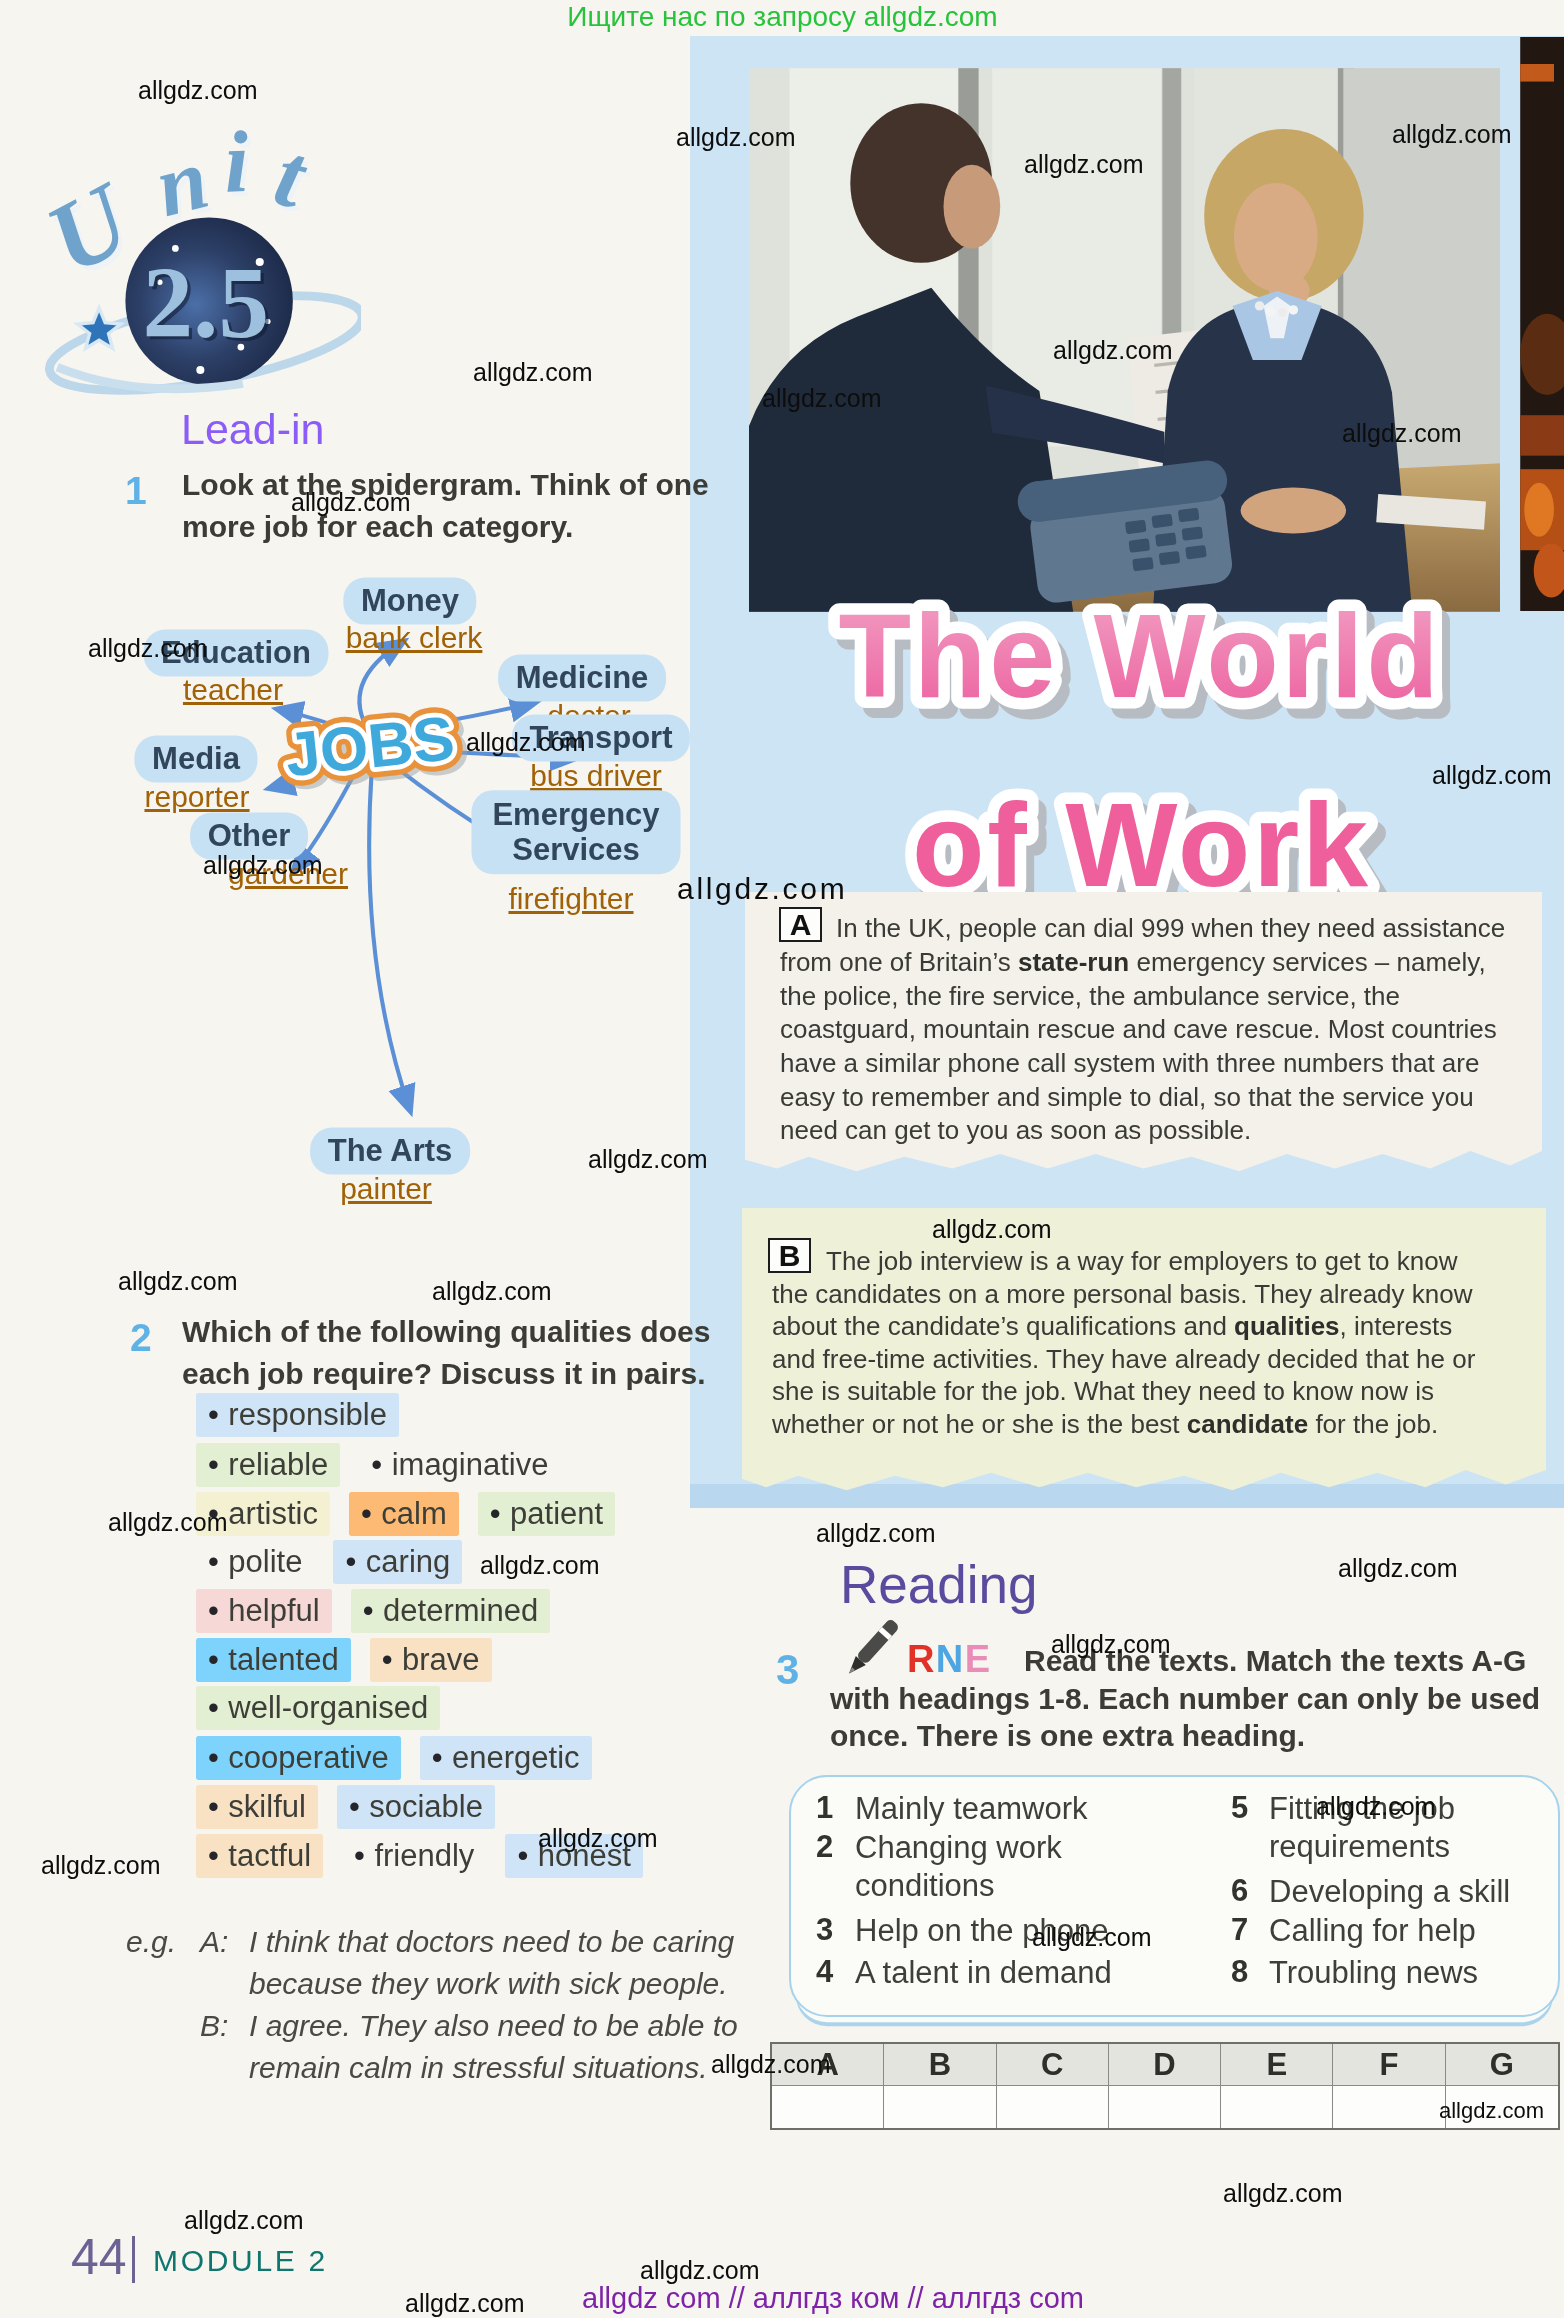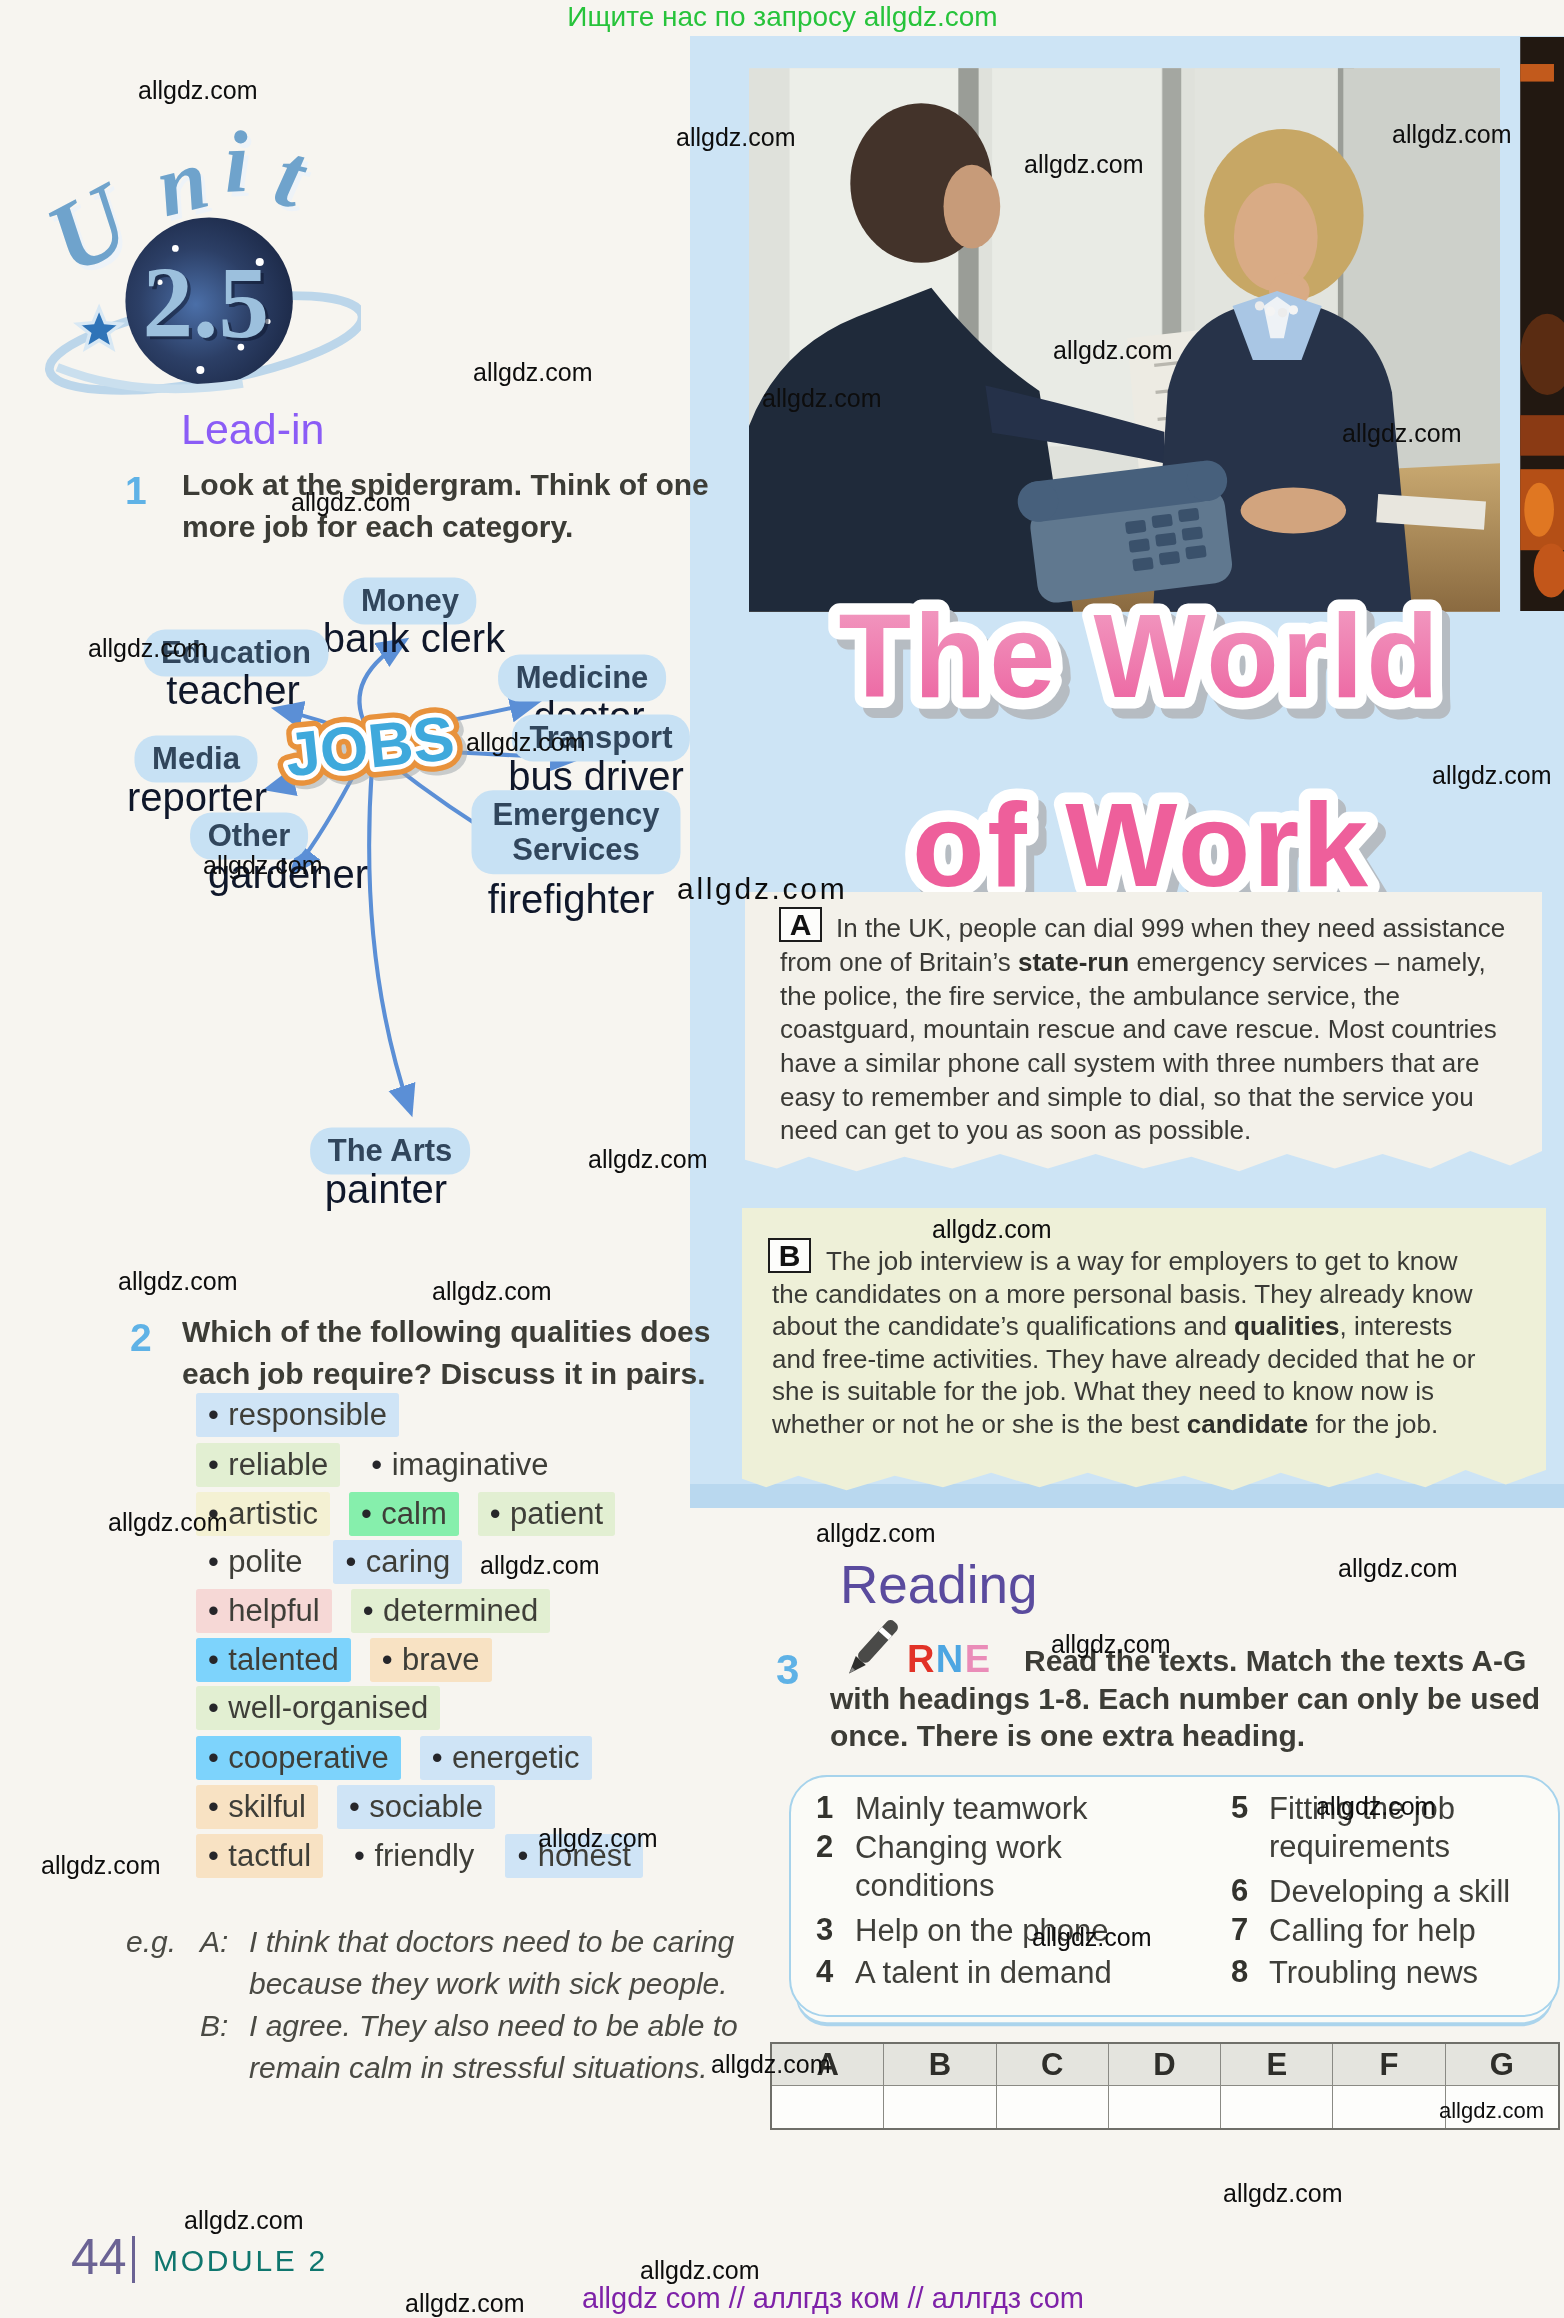--- a/index.html
+++ b/index.html
@@ -11,26 +11,26 @@
   .purple-line{position:absolute;left:582px;top:2282px;font-size:29px;color:#7e22a8;z-index:41;white-space:nowrap;}
   .blue-panel{position:absolute;left:690px;top:36px;width:874px;height:1471px;background:#cde4f5;}
   .blue-panel-band{position:absolute;left:690px;top:1484px;width:874px;height:24px;background:#b9d8ef;}
   .photo{position:absolute;left:749px;top:68px;width:751px;height:544px;z-index:2;}
   .photo-strip{position:absolute;left:1520px;top:37px;width:45px;height:574px;z-index:2;}
   .lead-in{position:absolute;left:181px;top:405px;font-size:43px;color:#8b5cf6;}
   .exnum{position:absolute;font-weight:bold;color:#5fb2e6;}
   .ins{position:absolute;font-weight:bold;font-size:30px;color:#3c3c36;white-space:nowrap;}
   .pill{position:absolute;transform:translate(-50%,-50%);background:#c7e1f4;border-radius:21.6px;padding:5.4px 17.6px;font-weight:bold;font-size:31px;color:#31465c;text-align:center;z-index:5;white-space:nowrap;}
   .pill.two{white-space:normal;width:182px;line-height:35px;padding:6.8px 13.5px;}
-  .jobtxt{position:absolute;transform:translate(-50%,-50%);font-size:40px;color:#0f172a;z-index:5;white-space:nowrap;}
+  .jobtxt{position:absolute;transform:translate(-50%,-50%);font-size:30px;color:#a16207;z-index:5;white-space:nowrap;text-decoration:underline;}
   .qrow{position:absolute;left:196px;white-space:nowrap;z-index:5;}
   .qual{display:inline-block;font-size:31px;color:#3e3e38;padding:4px 12px;margin-right:16px;border-radius:2.7px;}
   .qual .bullet{color:#26262a;margin-right:9.5px;}
   .hl-blue{background:#cfe4f6;} .hl-green{background:#e2efd2;} .hl-yellow{background:#f4f1d3;}
-  .hl-mblue{background:#86efac;text-align:center;} .hl-pink{background:#f6d8d6;} .hl-salmon{background:#7dd3fc;}
+  .hl-mblue{background:#fdba74;text-align:center;} .hl-pink{background:#f6d8d6;} .hl-salmon{background:#7dd3fc;}
   .hl-peach{background:#f8e2c3;} .hl-none{background:transparent;}
   .eg{position:absolute;font-style:italic;font-size:30px;color:#4a4a44;white-space:nowrap;}
   .paper-a{position:absolute;left:745px;top:892px;width:797px;height:291px;background:#f3f1ea;z-index:3;
     clip-path:polygon(0 0,100% 0,100% 89%,96% 94%,91% 89%,86% 95%,80% 90%,74% 95%,68% 90%,62% 96%,56% 91%,50% 95%,44% 90%,38% 95%,32% 90%,26% 95%,20% 91%,14% 96%,8% 91%,4% 95%,0 92%);}
   .paper-b{position:absolute;left:742px;top:1208px;width:804px;height:291px;background:#eef0d8;z-index:3;
     clip-path:polygon(0 0,100% 0,100% 90%,95% 95%,90% 90%,85% 96%,79% 91%,73% 96%,67% 91%,61% 97%,55% 92%,49% 96%,43% 91%,37% 96%,31% 91%,25% 96%,19% 92%,13% 97%,7% 92%,3% 96%,0 93%);}
   .tbox{position:absolute;border:2.7px solid #1c1c1c;background:#fdfdfb;font-weight:bold;font-size:30px;color:#111;text-align:center;z-index:4;}
   .tline{position:absolute;font-size:26px;color:#3a3a36;white-space:nowrap;z-index:4;}
   .tline b{font-weight:bold;color:#2e2e2a;}
   .reading-title{position:absolute;left:840px;top:1554px;font-size:53px;color:#5a4b9e;}

